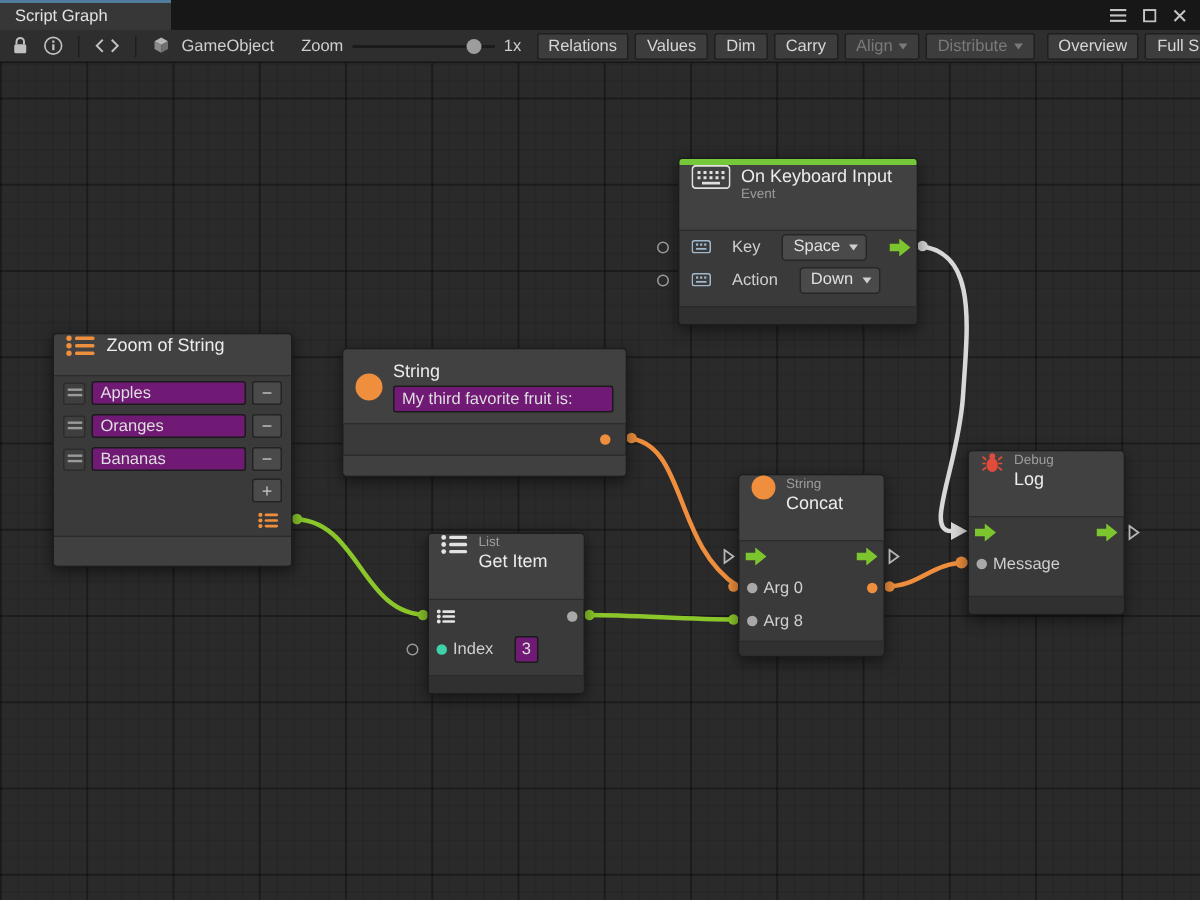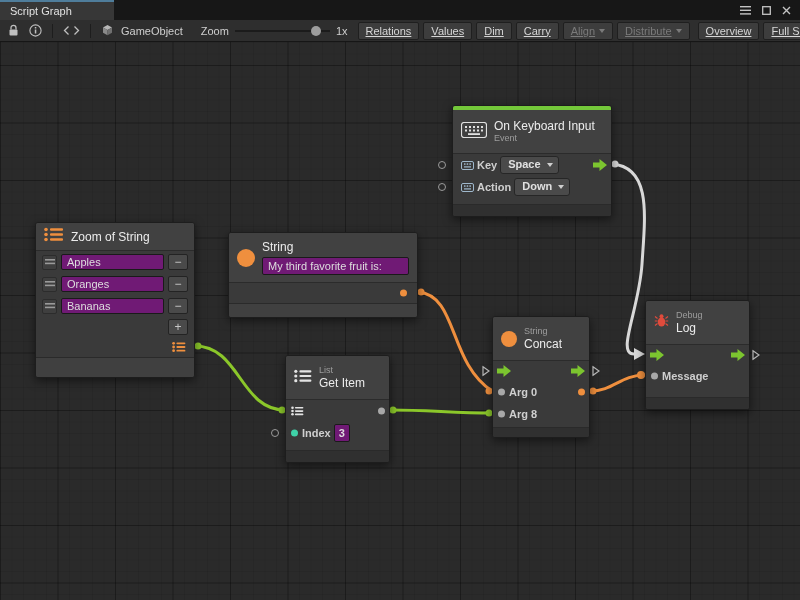--- a/index.html
+++ b/index.html
@@ -14,21 +14,21 @@
   .win{margin-left:auto;display:flex;align-items:center;gap:11px;padding:0 9px;}
   .wc{display:flex;align-items:center;}
 
   
   .toolbar{height:22px;background:#2e2e2e;border-bottom:1px solid #161616;display:flex;align-items:center;
            padding:0 5px;gap:4px;font-size:11px;color:#cfcfcf;overflow:hidden;flex:none;white-space:nowrap;}
   .ticon{display:flex;align-items:center;justify-content:center;padding:0 3px;height:100%;}
   .tdiv{width:1px;height:14px;background:#1d1d1d;margin:0 3px;flex:none;}
   .tlabel{color:#cfcfcf;flex:none;}
   .tbtn{flex:none;height:18px;background:#3d3d3d;border:1px solid #1f1f1f;border-radius:2px;color:#d6d6d6;
-        font-size:11px;padding:0 7px;display:flex;align-items:center;gap:4px;font-family:inherit;cursor:default;text-decoration:underline;}
+        font-size:11px;padding:0 7px;display:flex;align-items:center;gap:4px;font-family:inherit;cursor:default;}
   .tbtn.off{color:#7a7a7a;}
   .caret-sm{border-left:3.5px solid transparent;border-right:3.5px solid transparent;border-top:4px solid currentColor;
             display:inline-block;width:0;height:0;}
   .slider{position:relative;width:95px;height:18px;flex:none;margin:0 2px;}
   .slider-track{position:absolute;left:0;right:0;top:8px;height:2px;background:#1b1b1b;}
   .slider-handle{position:absolute;left:76px;top:4px;width:10px;height:10px;border-radius:50%;background:#9d9d9d;}
 
   
   .canvas{position:relative;width:800px;height:558px;flex:none;overflow:hidden;
     background-color:#2a2a2a;
@@ -38,26 +38,26 @@
       linear-gradient(to right, rgba(0,0,0,.28) 1px, transparent 1px),
       linear-gradient(to bottom, rgba(0,0,0,.28) 1px, transparent 1px);
     background-size:11.5px 11.5px, 11.5px 11.5px, 57.5px 57.5px, 57.5px 57.5px;
     background-position:0 0, 0 11.5px, 0 0, 0 23px;}
   .wires{position:absolute;left:0;top:0;z-index:1;}
 
   
   .node{position:absolute;display:flex;flex-direction:column;background:#3a3a3a;border:1px solid #1d1d1d;
         border-radius:3px;box-shadow:0 3px 10px rgba(0,0,0,.5);z-index:2;color:#ddd;}
   .accent{height:4px;background:#74c83a;border-radius:2px 2px 0 0;flex:none;}
-  .node-header{flex:none;display:flex;align-items:center;gap:7px;padding:0 8px;background:#414141;
+  .node-header{flex:none;display:flex;gap:7px;padding:0 8px;background:#414141;
                border-bottom:1px solid #2b2b2b;border-radius:2px 2px 0 0;}
   .nh2{height:44px;} .nh1{height:28px;}
   .nh-title{font-size:12px;color:#ececec;line-height:14px;white-space:nowrap;}
   .nh-sub{font-size:9px;color:#9d9d9d;line-height:11px;}
-  .prow{flex:none;position:relative;display:flex;align-items:center;gap:3px;font-weight:bold;}
+  .prow{flex:none;position:relative;display:flex;align-items:center;gap:14px;}
   .row-label{font-size:11px;color:#cfcfcf;}
   .port-left{position:absolute;left:4px;top:50%;transform:translateY(-50%);display:flex;}
   .port-right{position:absolute;right:4px;top:50%;transform:translateY(-50%);display:flex;}
   .ext{position:absolute;left:-15px;top:50%;transform:translateY(-50%);width:8px;height:8px;
        border:1px solid #9a9a9a;border-radius:50%;background:transparent;}
   .tri-l{position:absolute;left:-11px;top:50%;transform:translateY(-50%);display:flex;}
   .tri-r{position:absolute;right:-11px;top:50%;transform:translateY(-50%);display:flex;}
   .dot{width:7px;height:7px;border-radius:50%;display:inline-block;}
   .dot.orange{background:#ef8f3e;} .dot.gray{background:#a8a8a8;} .dot.teal{background:#3fd2a8;}
   .node-footer{flex:none;margin-top:auto;border-top:1px solid #2a2a2a;position:relative;}

